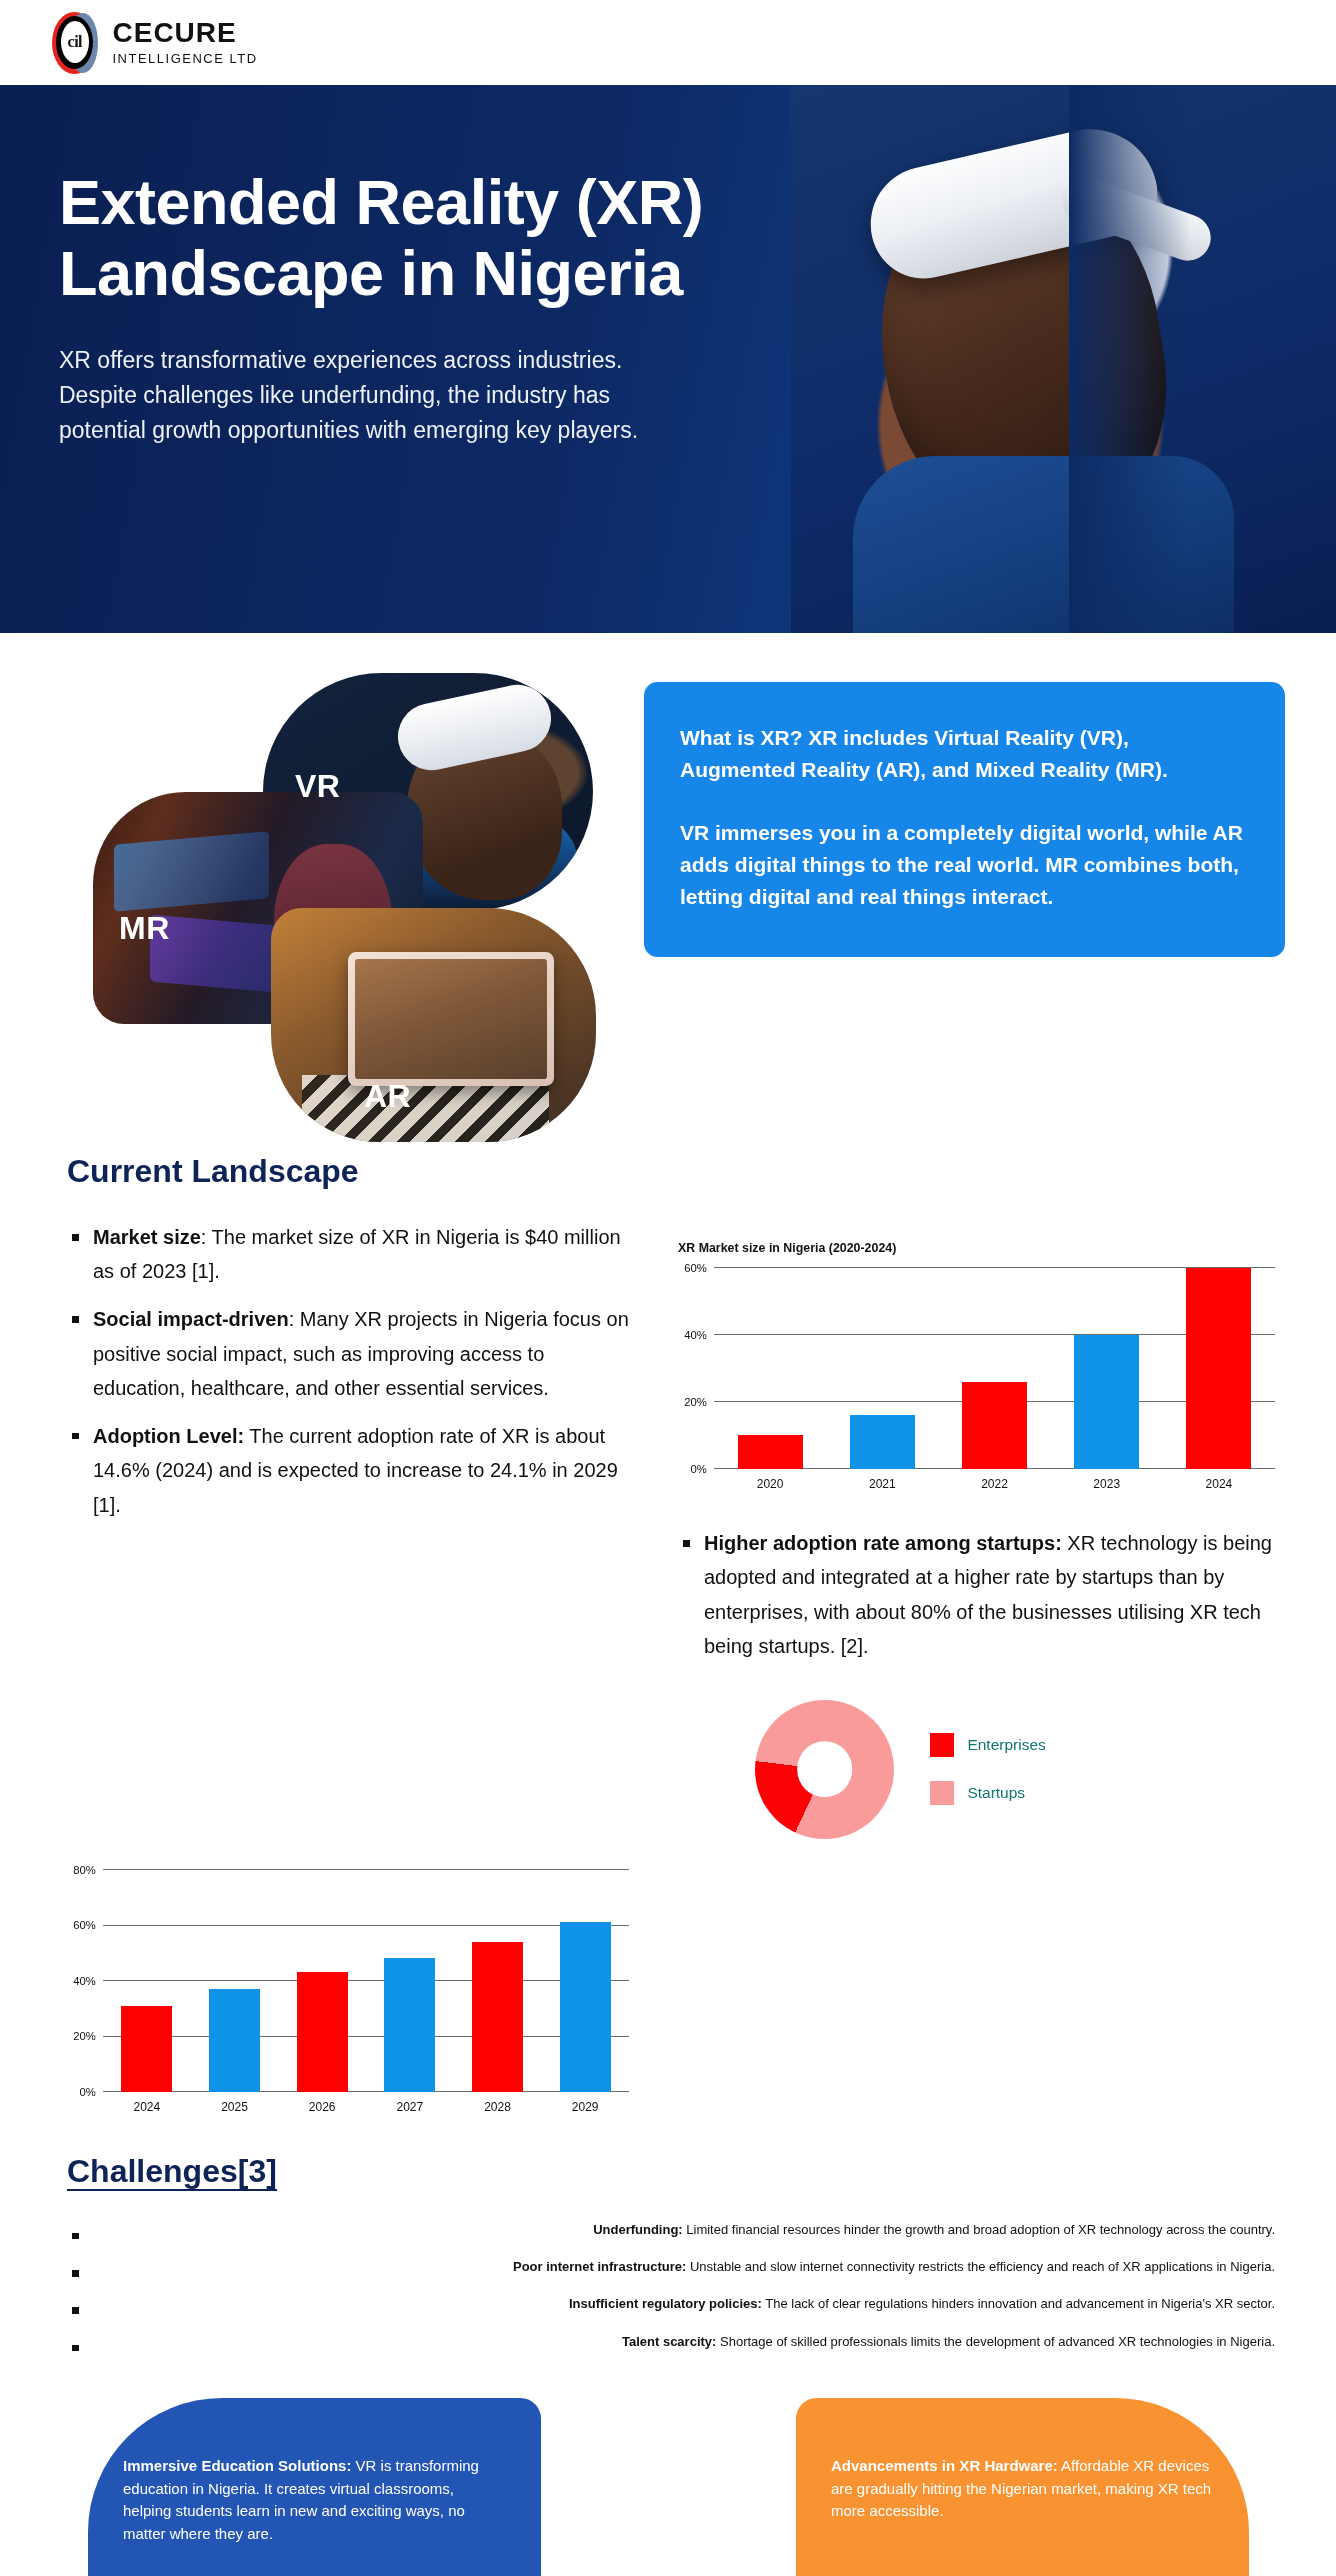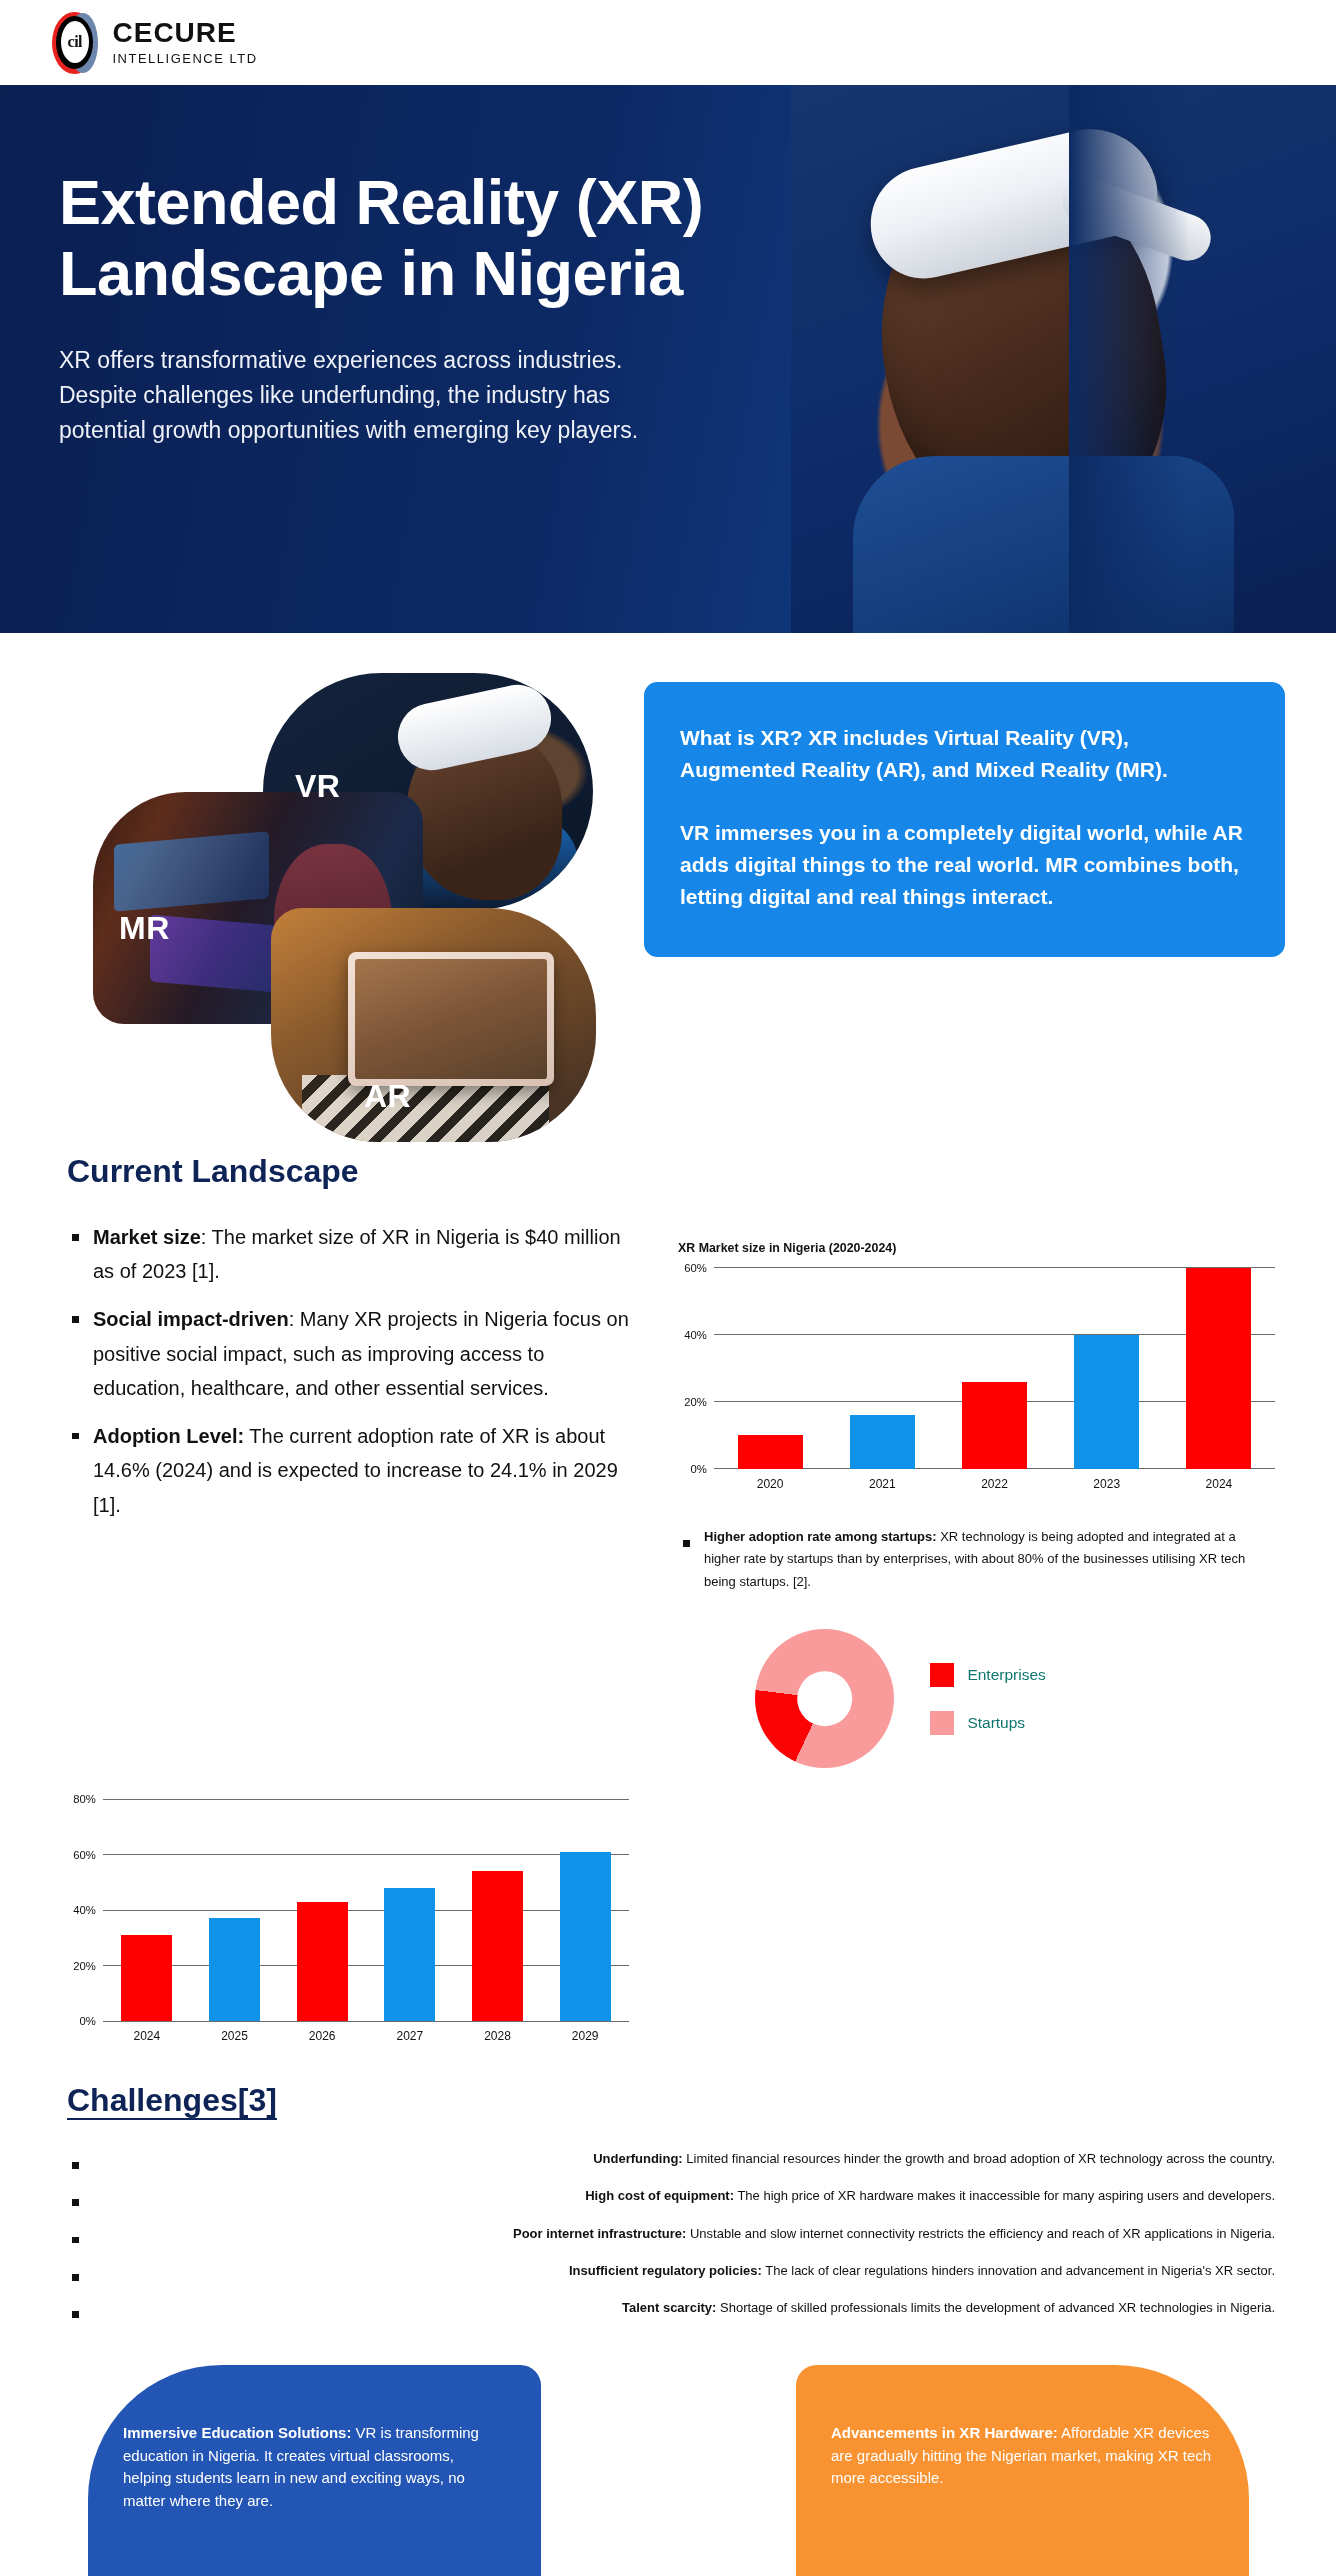--- a/index.html
+++ b/index.html
@@ -176,21 +176,21 @@
   .ls-col-left { width:562px; flex:0 0 562px; }
   .ls-col-right { flex:1 1 auto; }
   ul.bul { list-style:none; }
   ul.bul li {
     position:relative; padding-left:26px; font-size:20px; line-height:1.72; margin-bottom:13.4px; color:#111;
   }
   ul.bul li::before {
     content:""; position:absolute; left:5.2px; top:14px; width:6.7px; height:6.7px; background:#111;
   }
   ul.bul li b { font-weight:700; }
-  ul.bul.small li { font-size:13px; }
+  ul.bul.small li { font-size:20px; }
 
   
   .chart-card { position:relative; }
   .chart-title {
     font-size:12.4px; font-weight:600; color:#111; margin-bottom:13.4px;
     font-family:"Liberation Sans Narrow","Liberation Sans",sans-serif;
   }
   .plot { position:relative; height:100%; }
   .plot-body { position:relative; margin-left:36px; }
   .gridline { position:absolute; left:0; right:0; height:1px; background:#6b6b6b; }
@@ -412,21 +412,20 @@
             <span>2029</span>
           </div>
         </div>
     </div>
   </div>
 
   <div class="challenges">
     <h2 class="sec"><span class="sec-underline">Challenges[3]</span></h2>
     <ul class="bul" id="ch-bullets" style="margin-top:29px;">
         <li><b>Underfunding:</b><span> Limited financial resources hinder the growth and broad adoption of XR technology across the country.</span></li>
-        <li><b>High cost of equipment:</b><span> The high price of XR hardware makes it inaccessible for many aspiring users and developers.</span></li>
         <li><b>Poor internet infrastructure:</b><span> Unstable and slow internet connectivity restricts the efficiency and reach of XR applications in Nigeria.</span></li>
         <li><b>Insufficient regulatory policies:</b><span> The lack of clear regulations hinders innovation and advancement in Nigeria's XR sector.</span></li>
         <li><b>Talent scarcity:</b><span> Shortage of skilled professionals limits the development of advanced XR technologies in Nigeria.</span></li>
       </ul>
   </div>
 
   <div class="trends">
     <div class="trends-grid">
       <div class="tcard tc-1">
         <p><b class="tt">Immersive Education Solutions:</b><span> VR is transforming education in Nigeria. It creates virtual classrooms, helping students learn in new and exciting ways, no matter where they are.</span></p>

